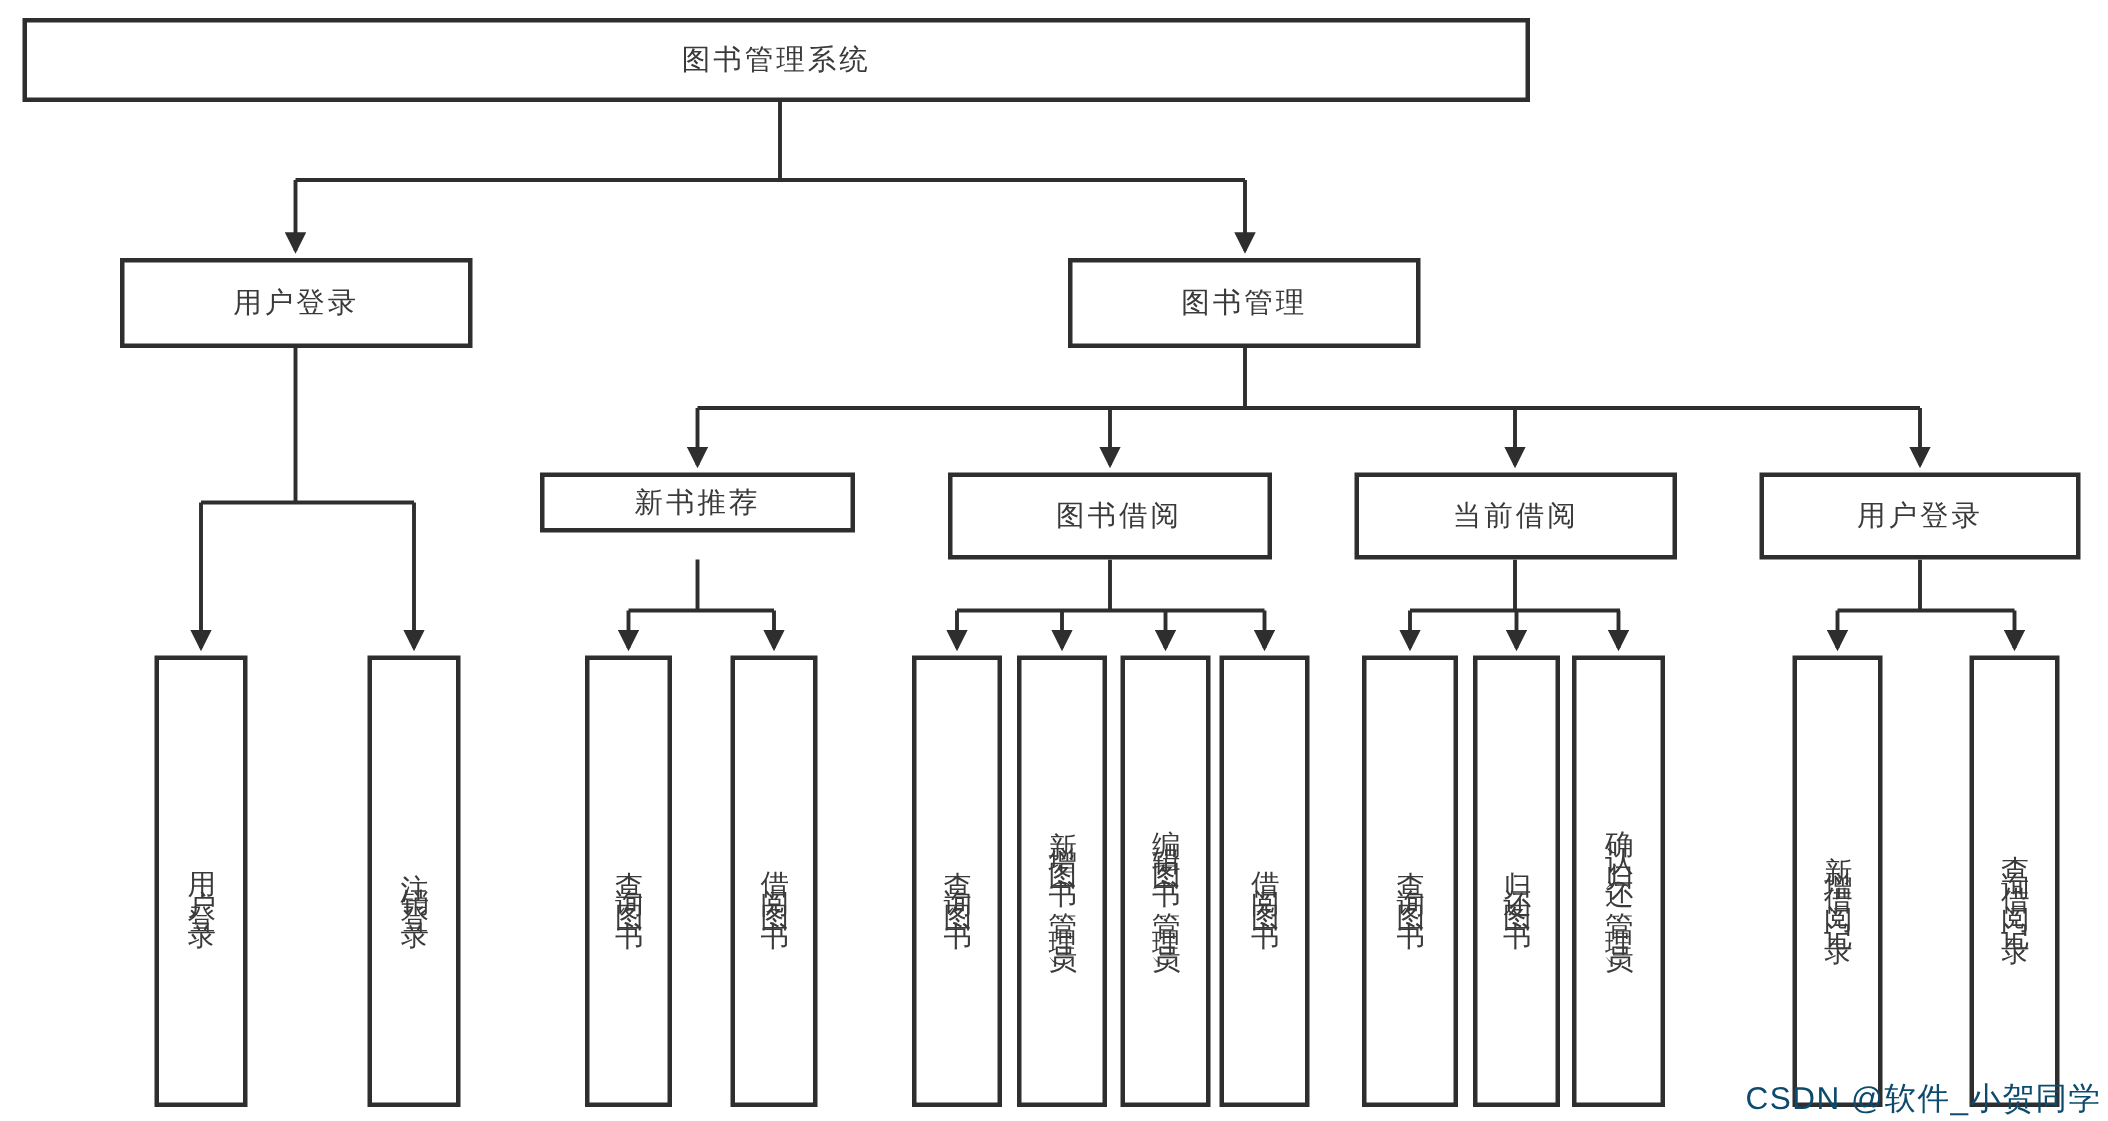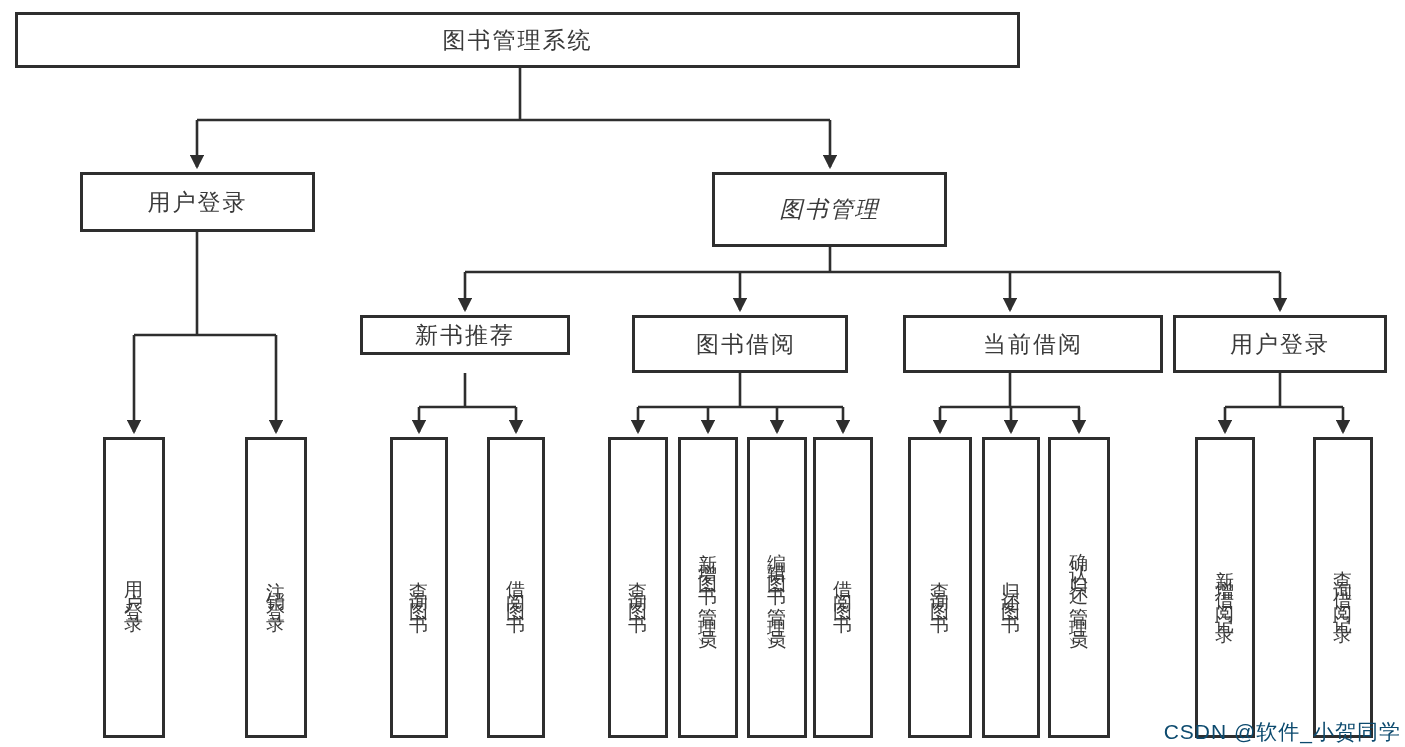--- a/index.html
+++ b/index.html
@@ -19,21 +19,21 @@
     position: absolute;
     left: 0; top: 0;
   }
   .node {
     position: absolute;
     background: #ffffff;
     border: 3px solid #2e2e2e;
     display: flex;
     align-items: center;
     justify-content: center;
-    font-size: 23px;
+    font-size: 19px;
     letter-spacing: 2px;
     color: #3a3a3a;
   }
   .leaf {
     position: absolute;
     background: #ffffff;
     border: 3px solid #2e2e2e;
     display: flex;
     align-items: center;
     justify-content: center;
@@ -101,31 +101,31 @@
     </g>
   </svg>
 
   <div class="node" style="left:15px; top:12px; width:1005px; height:56px;">
     <span>图书管理系统</span>
   </div>
 
   <div class="node" style="left:80px; top:172px; width:235px; height:60px;">
     <span>用户登录</span>
   </div>
-  <div class="node" style="left:712px; top:172px; width:235px; height:75px;font-style:italic;">
+  <div class="node" style="left:712px; top:172px; width:235px; height:60px;">
     <span>图书管理</span>
   </div>
 
   <div class="node" style="left:360px; top:315px; width:210px; height:40px;">
     <span>新书推荐</span>
   </div>
   <div class="node" style="left:632px; top:315px; width:216px; height:58px;padding-left:12px;">
     <span>图书借阅</span>
   </div>
-  <div class="node" style="left:903px; top:315px; width:260px; height:58px;">
+  <div class="node" style="left:903px; top:315px; width:215px; height:58px;">
     <span>当前借阅</span>
   </div>
   <div class="node" style="left:1173px; top:315px; width:214px; height:58px;">
     <span>用户登录</span>
   </div>
 
   <div class="leaf" style="left:103px; top:437px; width:62px; height:301px;">
     <span>用户登录</span>
   </div>
   <div class="leaf" style="left:245px; top:437px; width:62px; height:301px;">

